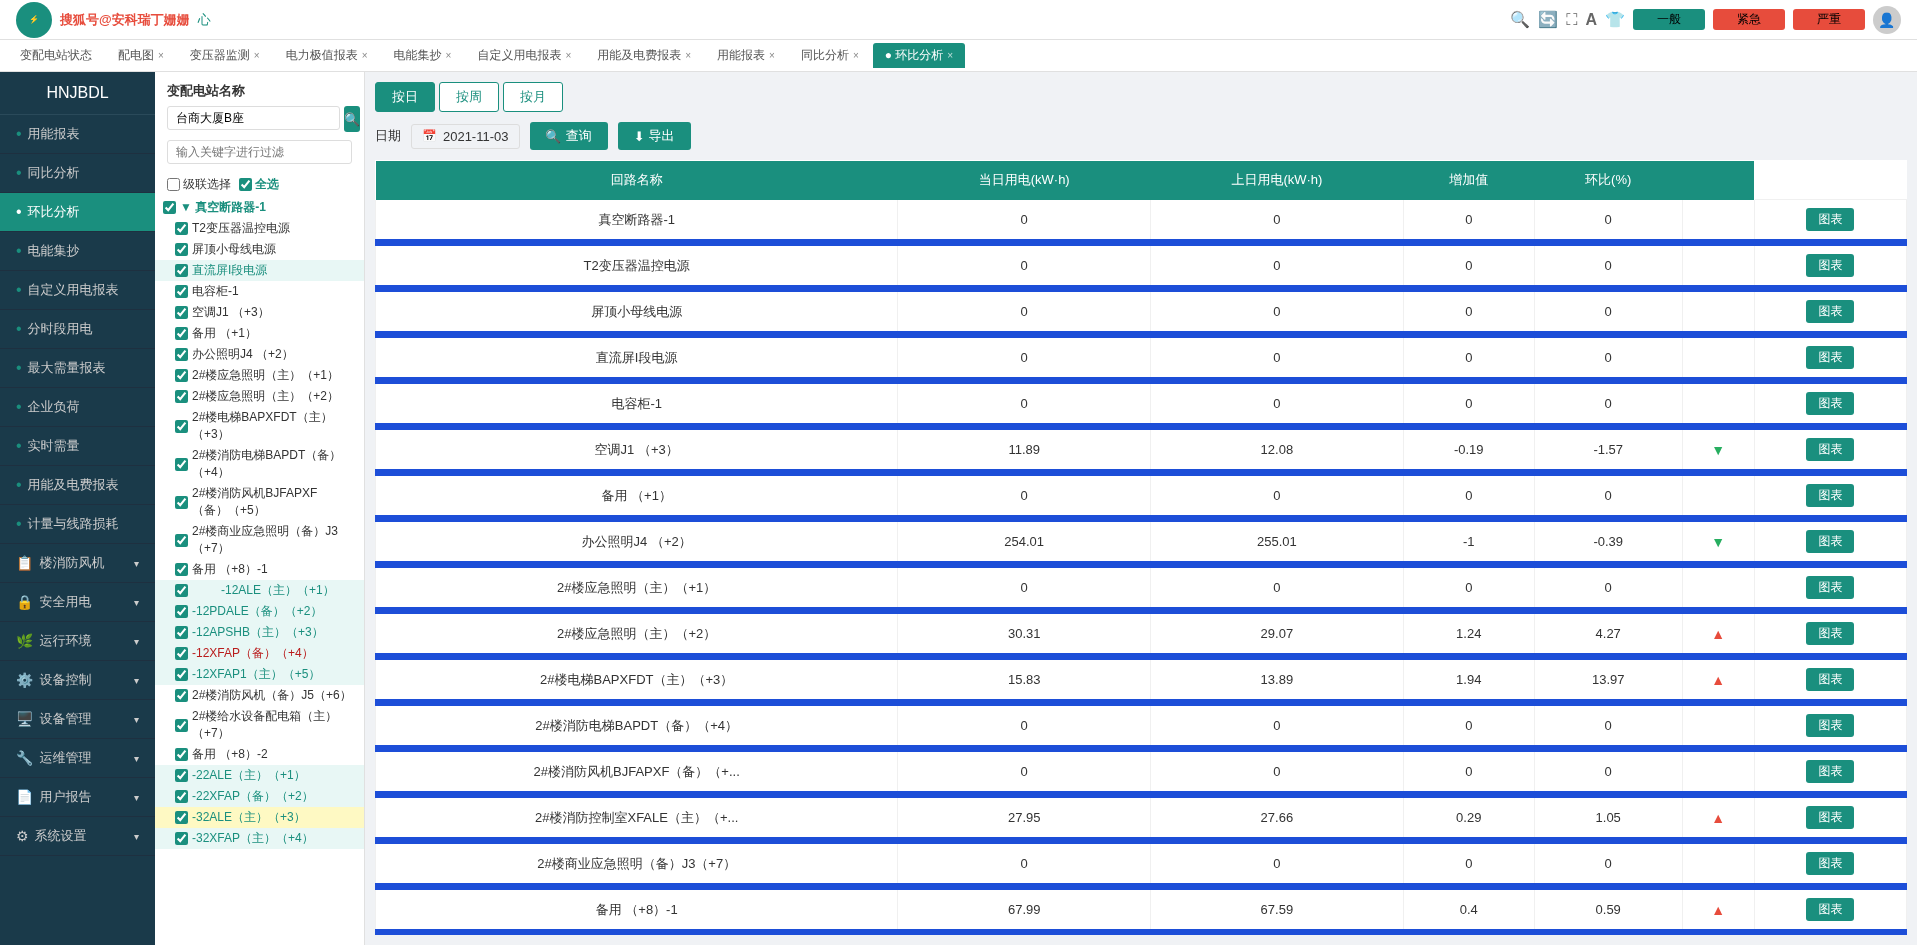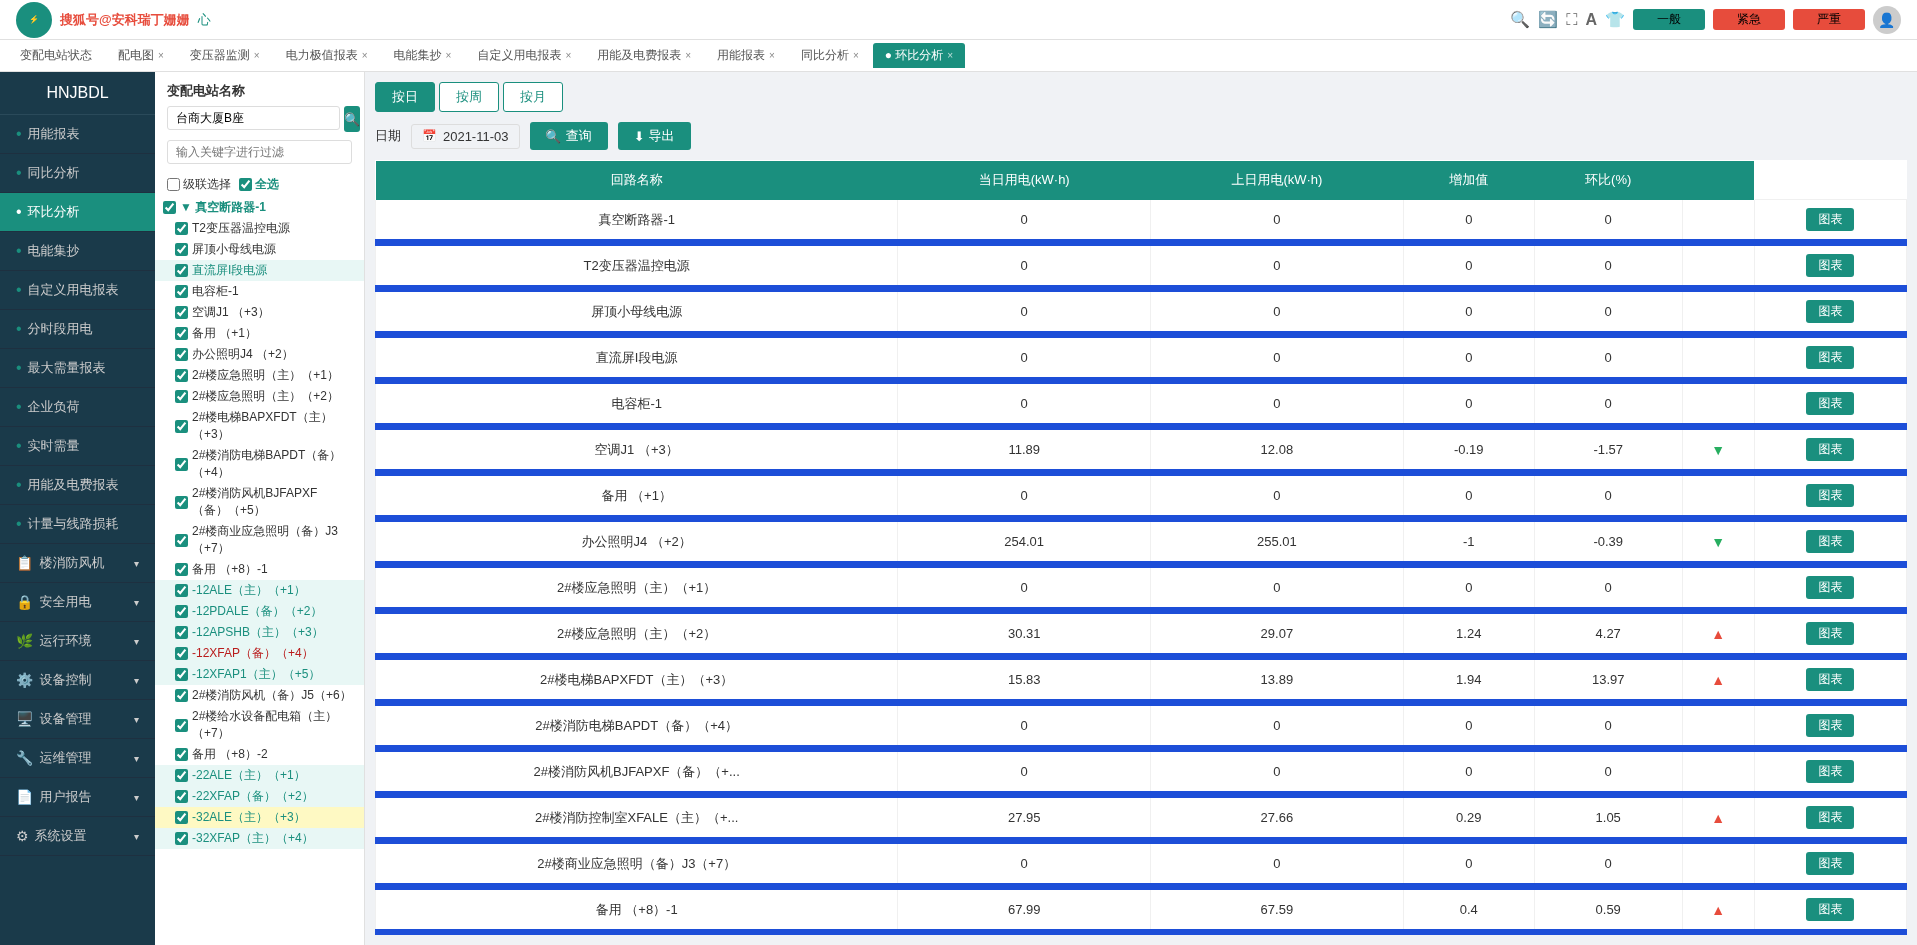--- a/index.html
+++ b/index.html
@@ -451,21 +451,21 @@
       <div class="tree-node">
         <input type="checkbox" checked="" style="accent-color: rgb(26, 143, 126);">
         <span>2#楼商业应急照明（备）J3（+7）</span>
       </div>
       <div class="tree-node">
         <input type="checkbox" checked="" style="accent-color: rgb(26, 143, 126);">
         <span>备用 （+8）-1</span>
       </div>
       <div class="tree-node" style="background:#e8f7f5;">
         <input type="checkbox" checked="" style="accent-color: rgb(26, 143, 126);">
-        <span style="color:#1a8f7e;">-12ALE（主）（+1）</span>
+        <span style="color:#1a8f7e;margin-left:29px;">-12ALE（主）（+1）</span>
       </div>
       <div class="tree-node" style="background:#e8f7f5;">
         <input type="checkbox" checked="" style="accent-color: rgb(26, 143, 126);">
         <span style="color:#1a8f7e;">-12PDALE（备）（+2）</span>
       </div>
       <div class="tree-node" style="background:#e8f7f5;">
         <input type="checkbox" checked="" style="accent-color: rgb(26, 143, 126);">
         <span style="color:#1a8f7e;">-12APSHB（主）（+3）</span>
       </div>
       <div class="tree-node" style="background:#e8f7f5;">

